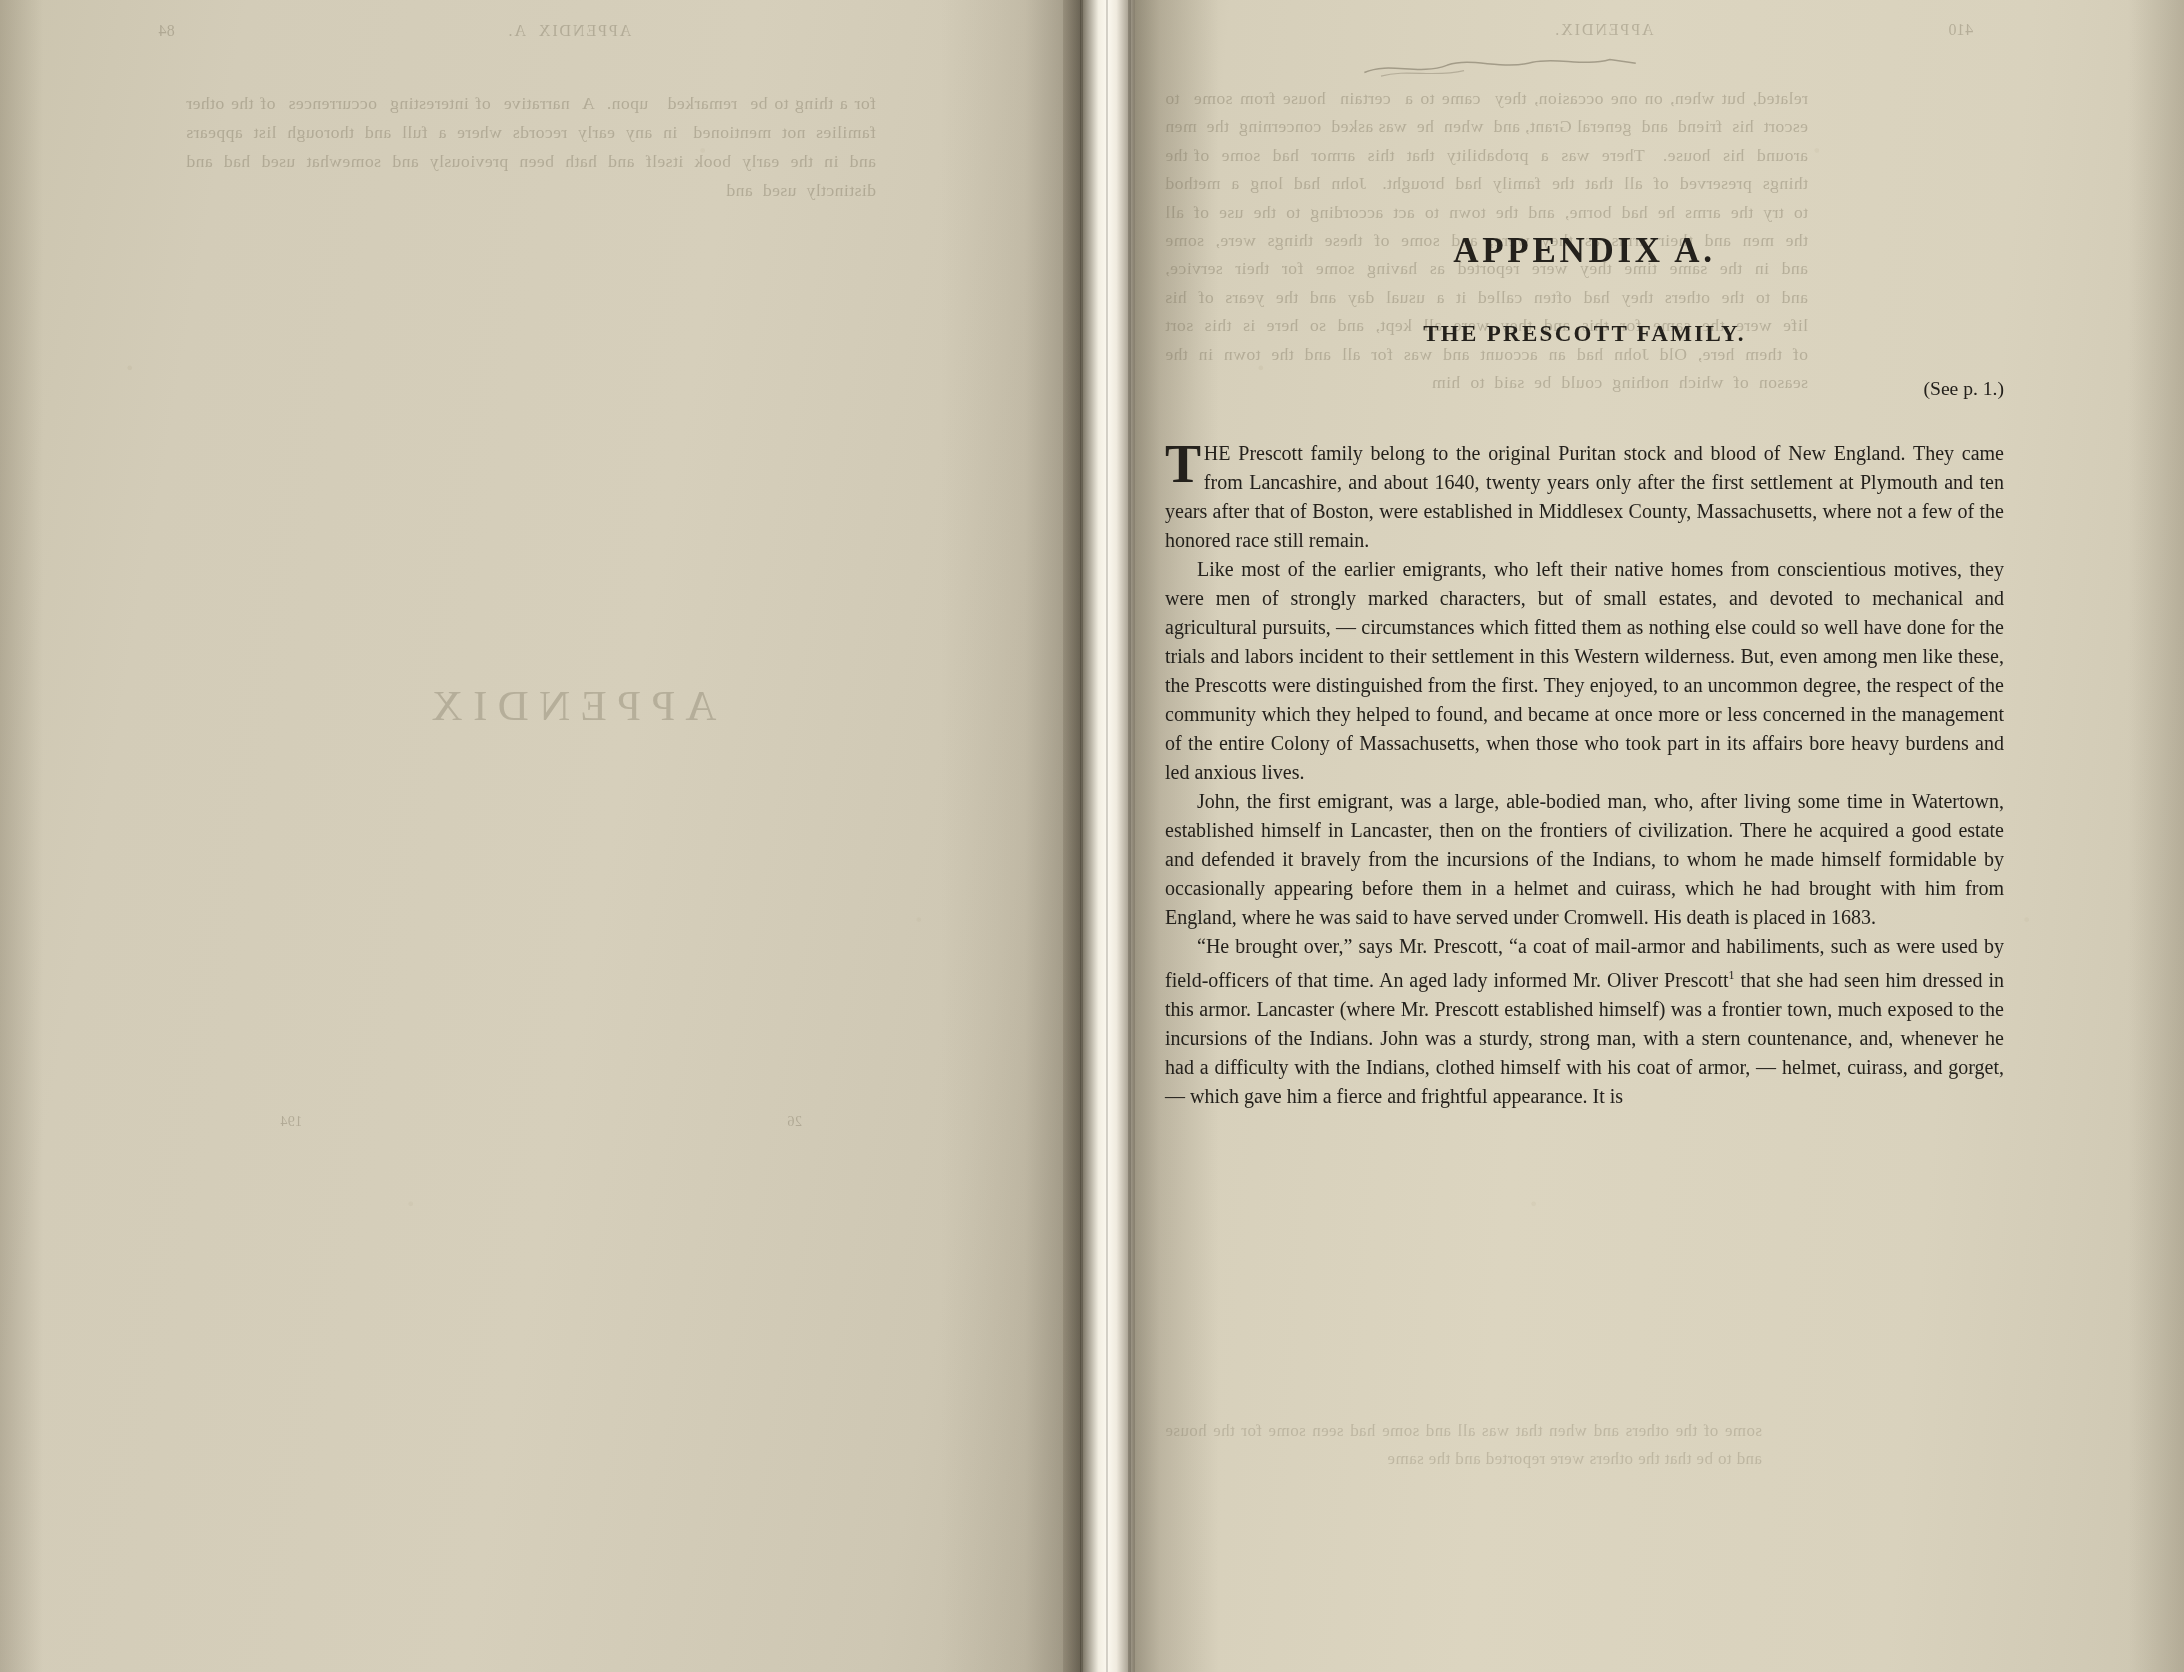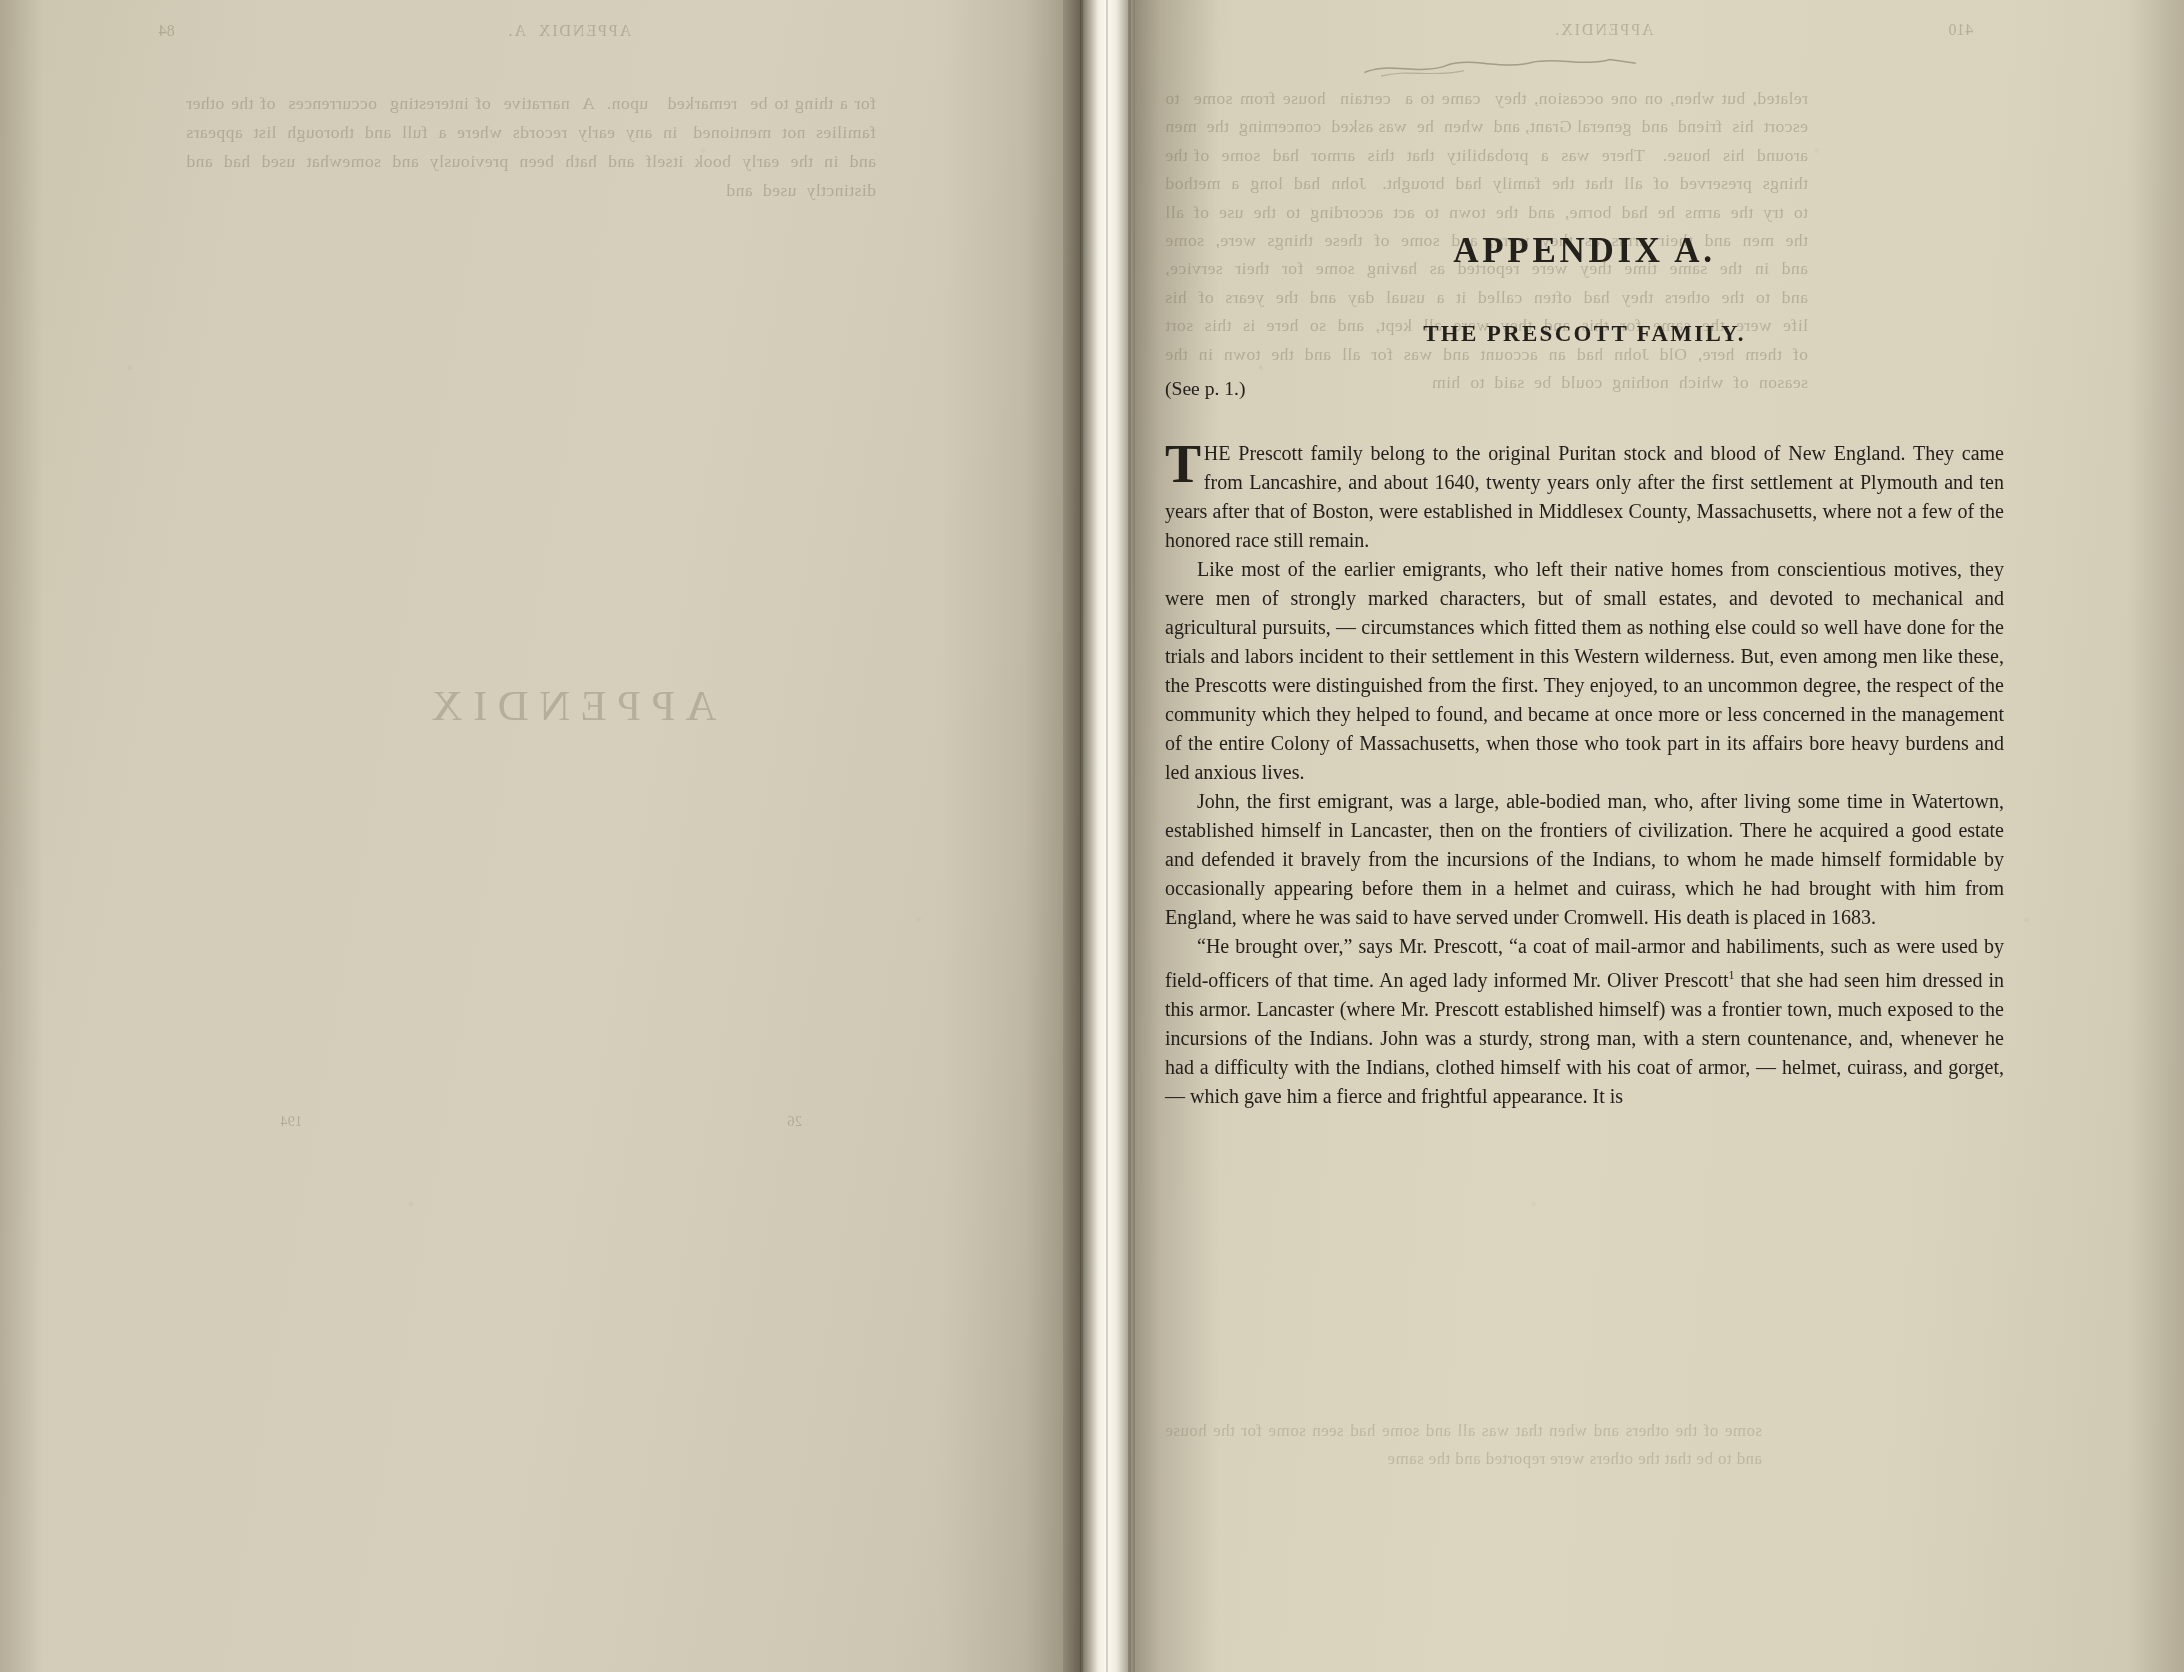--- a/index.html
+++ b/index.html
@@ -176,21 +176,21 @@
   }
   .family-title {
     font-size: 23px;
     letter-spacing: 2.3px;
     text-align: center;
     font-weight: 700;
     margin: 0 0 31px 0;
   }
   .see-ref {
     font-size: 19.6px;
-    text-align: left;
+    text-align: right;
     margin: 0 0 39px 0;
   }
   .body-p {
     font-size: 20px;
     line-height: 29px;
     text-align: justify;
     margin: 0;
     text-indent: 32px;
     hyphens: manual;
   }

